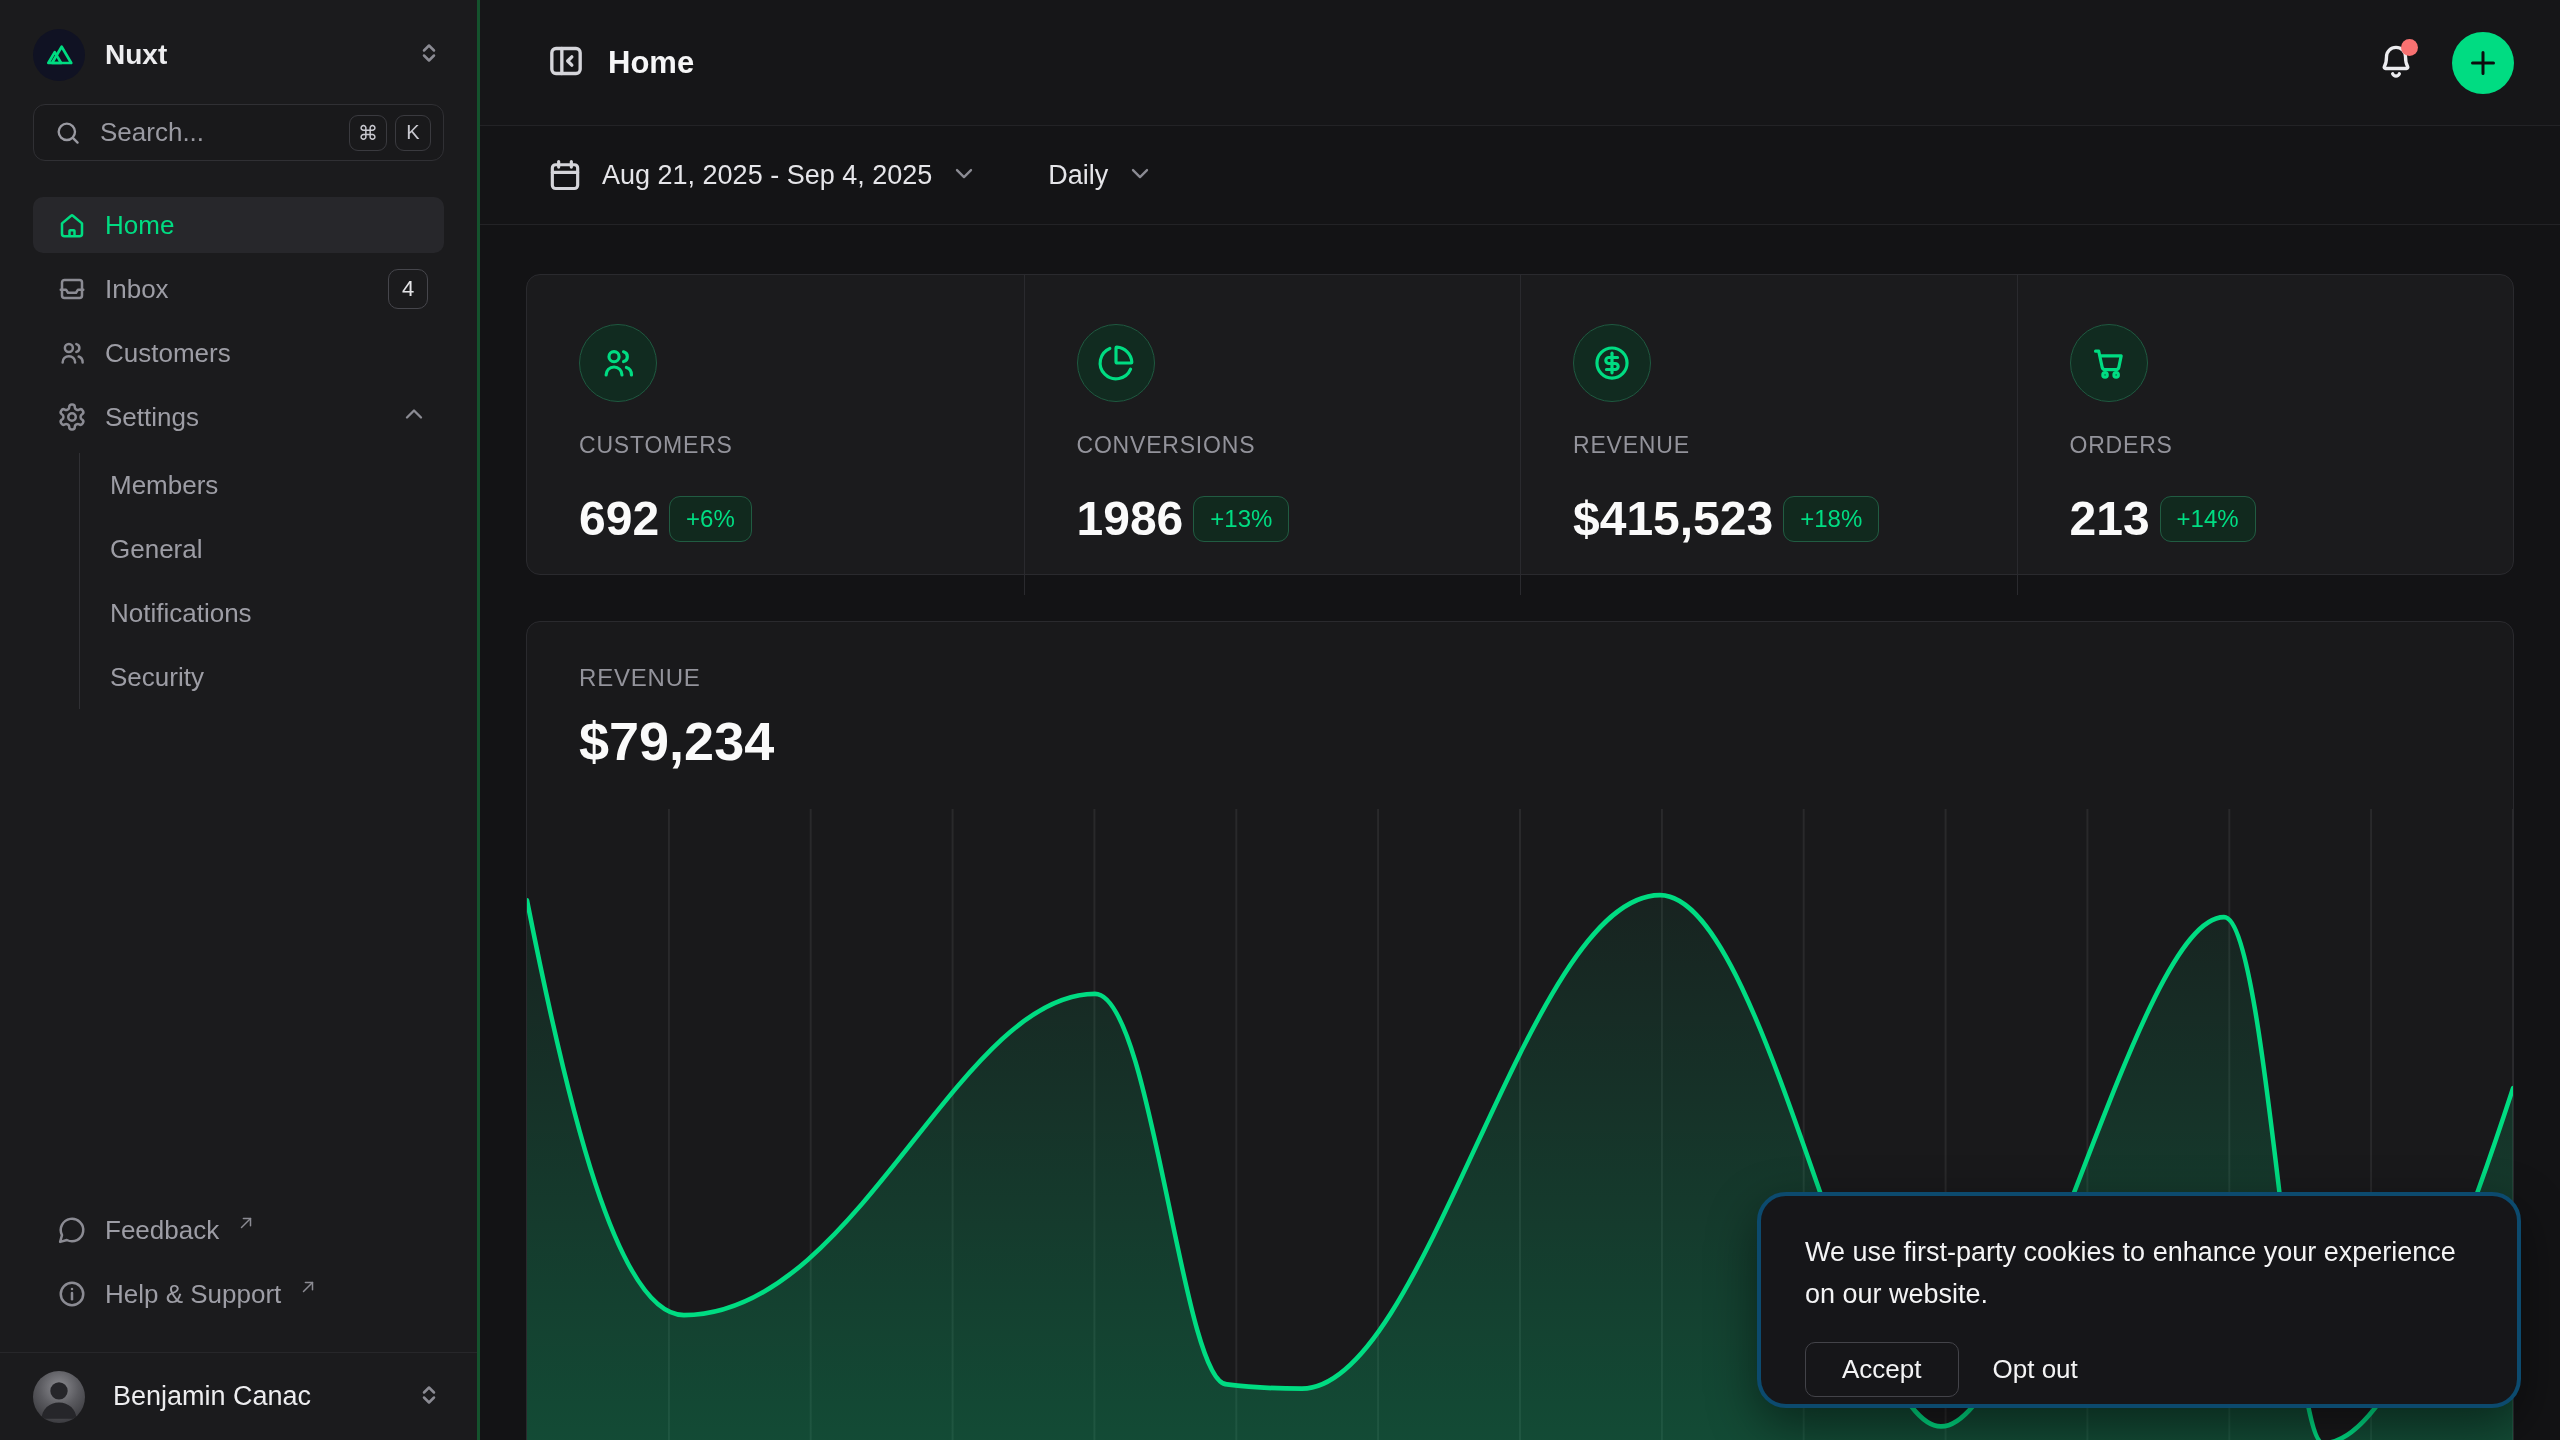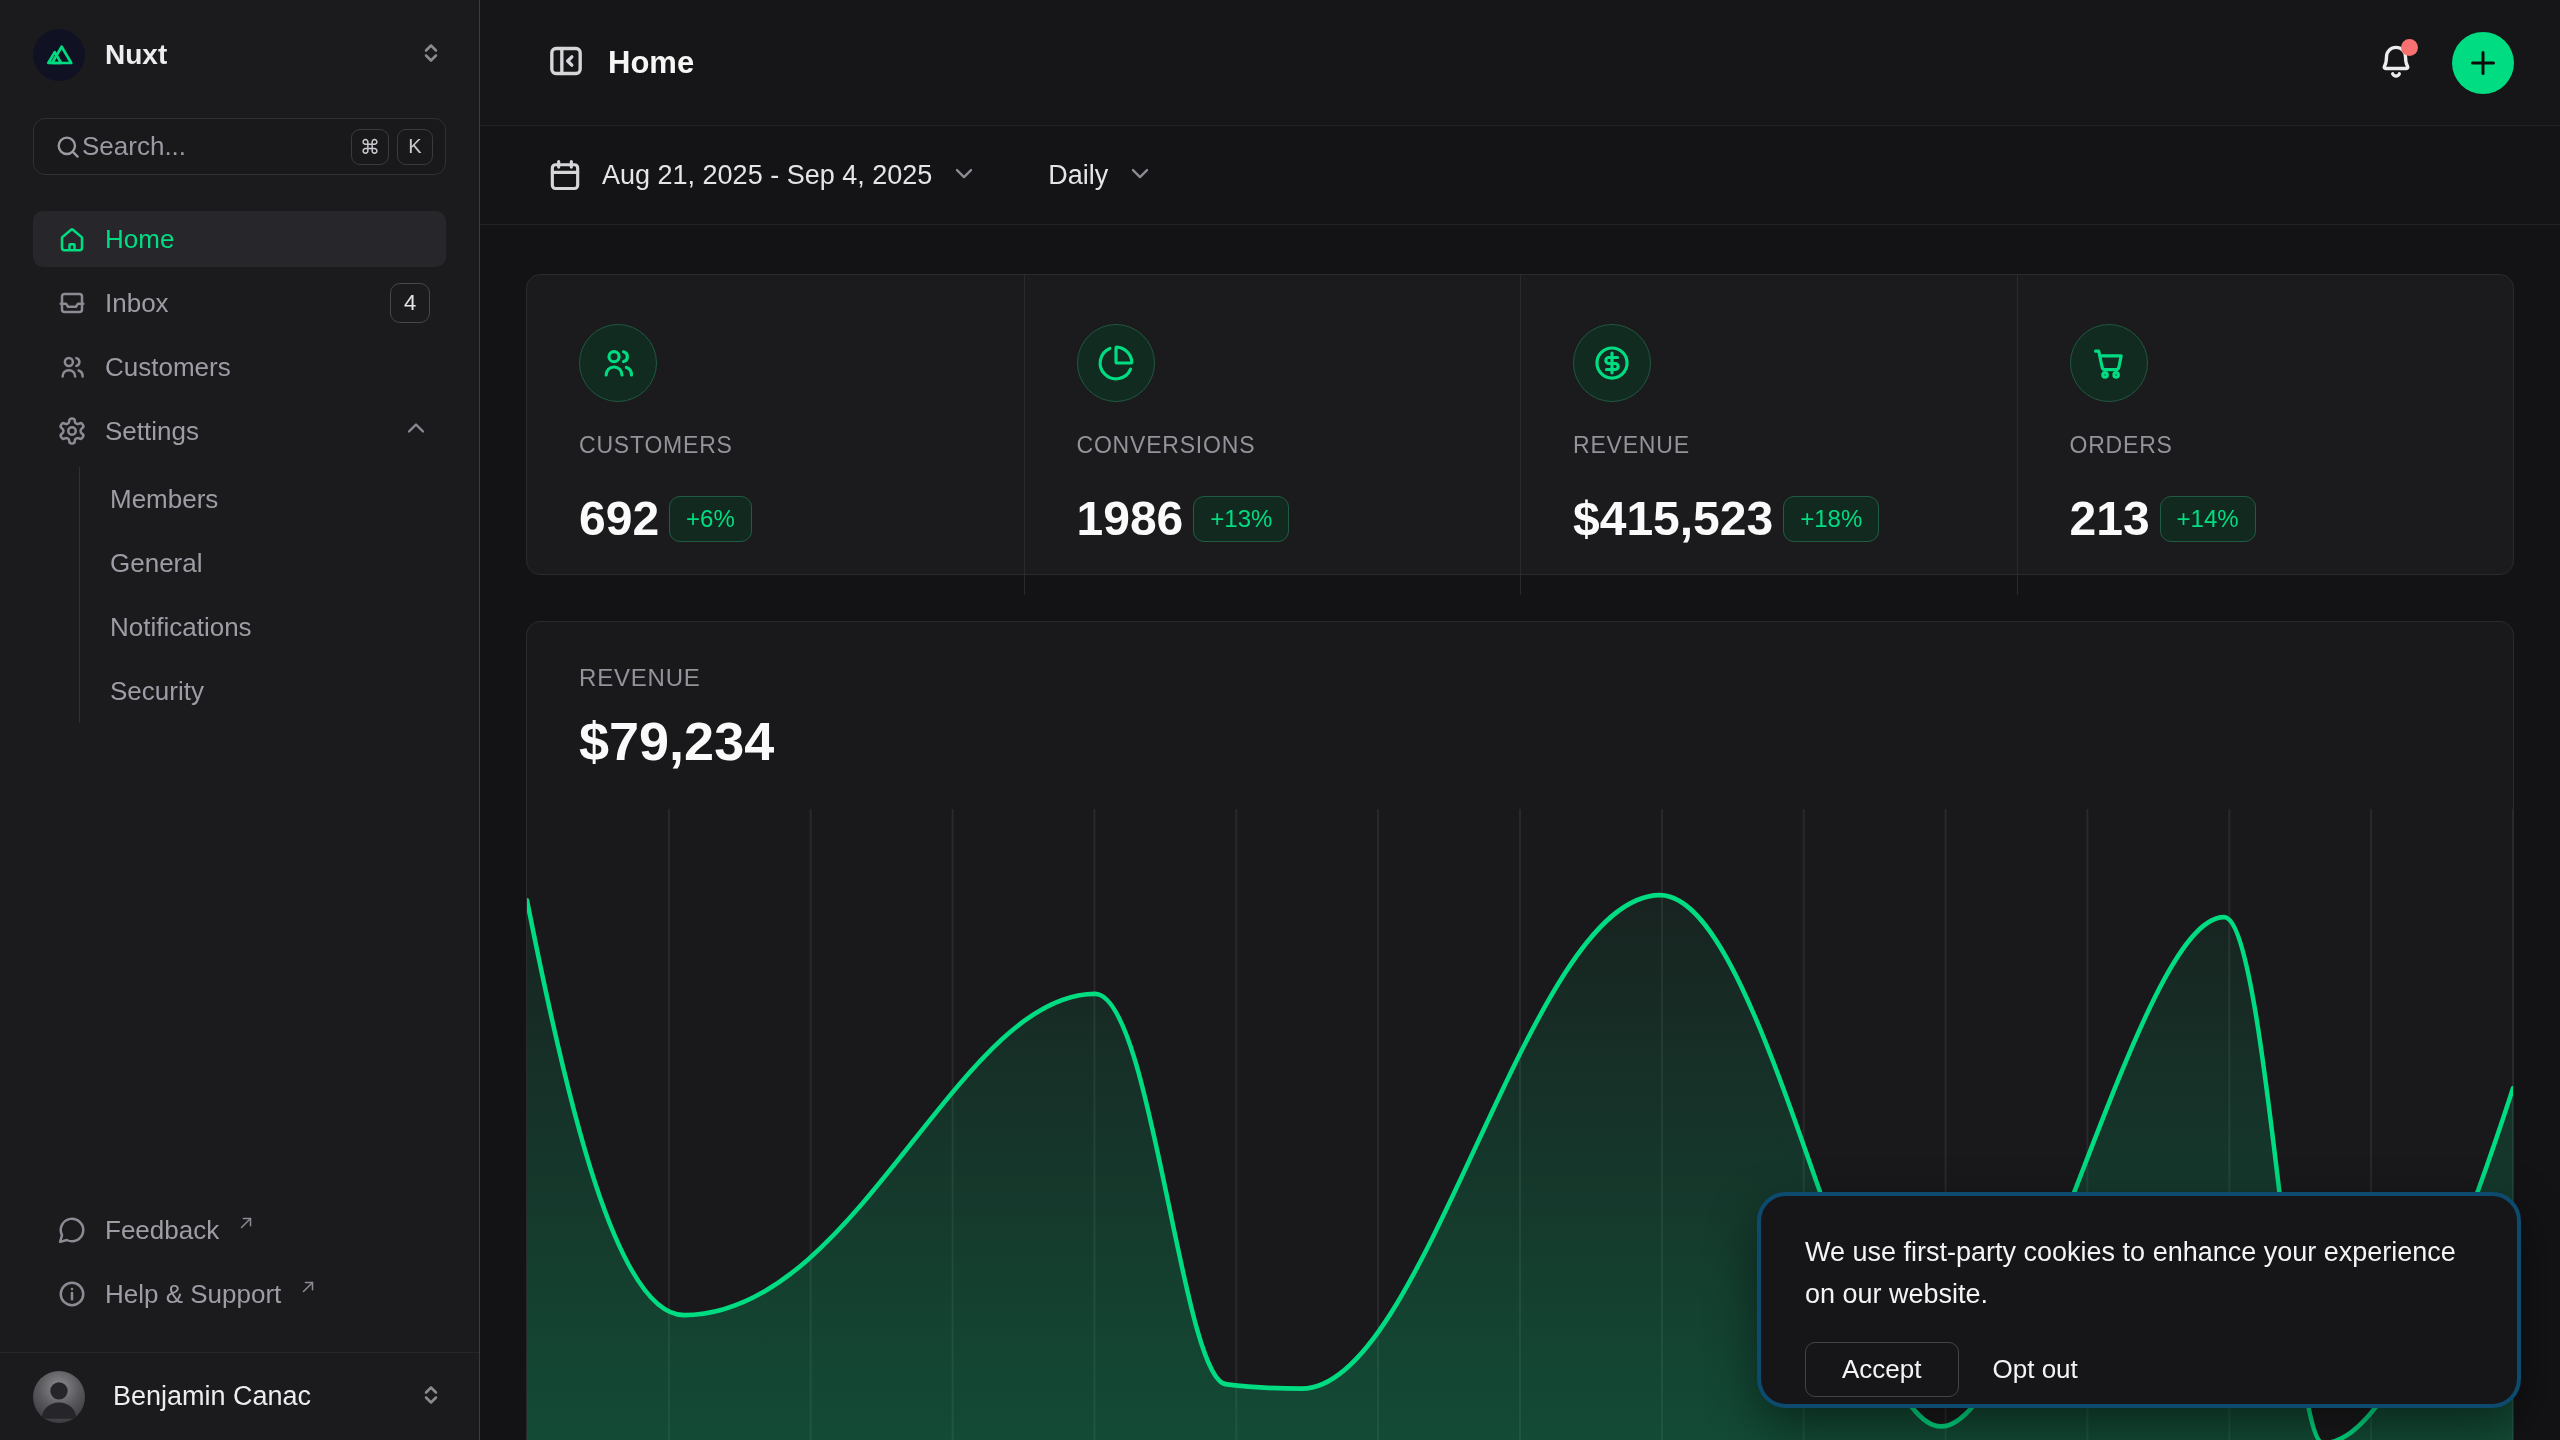--- a/index.html
+++ b/index.html
@@ -7,32 +7,32 @@
   body {
     font-family:"Liberation Sans", sans-serif;
     background:#121214; color:#ededef;
     -webkit-font-smoothing:antialiased;
   }
   .app { display:flex; width:2560px; height:1440px; }
 
   
   .sidebar {
     width:480px; min-width:480px; height:100%;
-    background:#1b1b1d; border-right:1px solid #14532d;
+    background:#1b1b1d; border-right:3px solid #14532d;
     display:flex; flex-direction:column; padding:0 33px;
   }
   .logo-row { height:98px; display:flex; align-items:center; gap:20px; margin-top:6px; cursor:pointer; }
   .logo-badge { width:52px; height:52px; border-radius:50%; background:#101223; display:flex; align-items:center; justify-content:center; }
   .logo-badge svg { width:32px; height:32px; stroke:#00dc82; }
   .logo-title { font-size:28px; font-weight:600; color:#ededef; flex:1; }
   .selector-icon svg { width:30px; height:30px; stroke:#8b8b93; }
 
   .searchbox {
-    margin-top:14px; height:57px; border:1.5px solid #303034; border-radius:12px;
-    display:flex; align-items:center; padding:0 12px 0 20px; background:#19191b;
+    margin-top:0; height:57px; border:1.5px solid #303034; border-radius:12px;
+    display:flex; align-items:center; gap:18px; padding:0 12px 0 20px; background:#19191b;
   }
   .searchbox svg { width:28px; height:28px; stroke:#9a9aa2; }
   .search-ph { flex:1; font-size:26px; color:#9a9aa2; }
   .kbds { display:flex; gap:8px; }
   .kbd {
     min-width:36px; height:36px; border:1.5px solid #3a3a3f; border-radius:9px;
     display:flex; align-items:center; justify-content:center;
     font-size:20px; color:#c8c8cf; padding:0 8px;
   }
 

